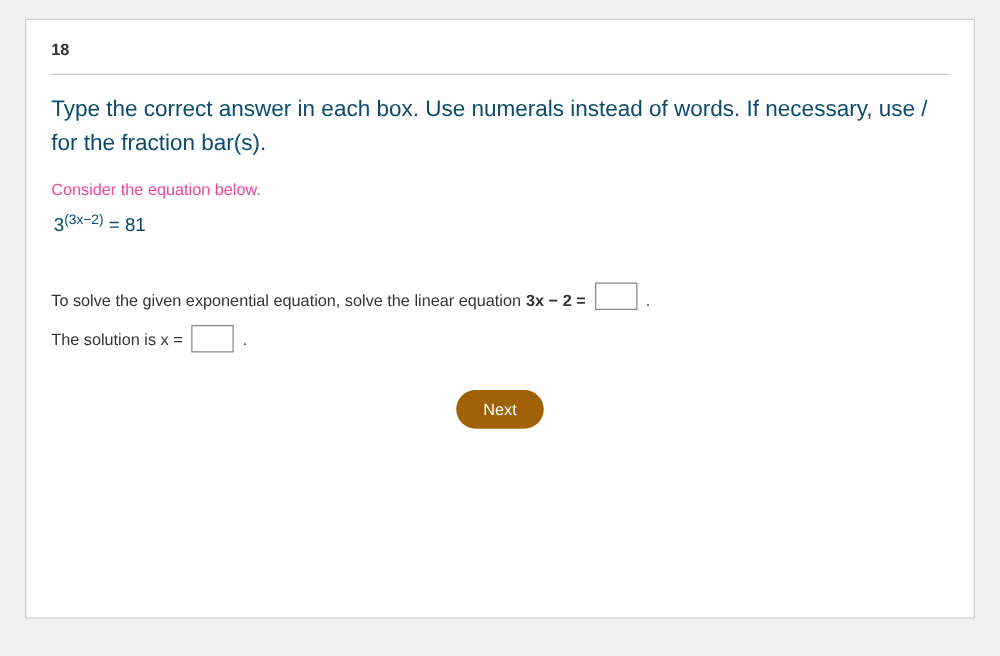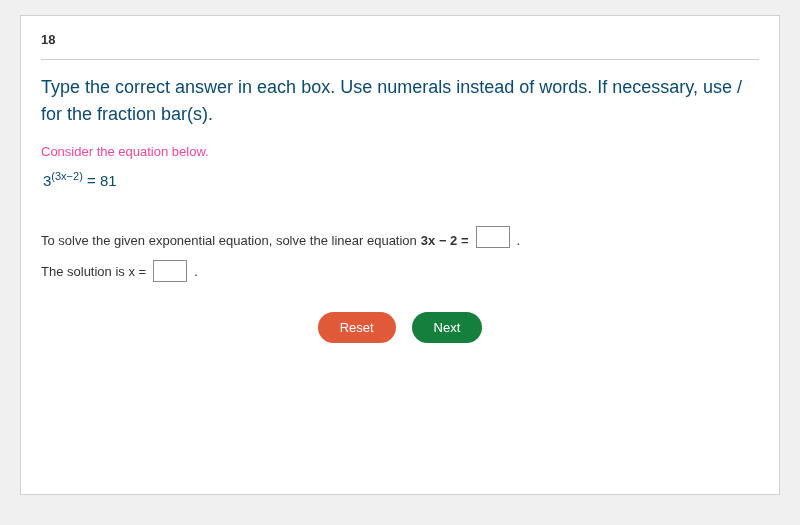--- a/index.html
+++ b/index.html
@@ -112,21 +112,21 @@
       color: #fff;
       border: none;
       border-radius: 20px;
       padding: 8px 22px;
       font-size: 13px;
       cursor: pointer;
       font-weight: 500;
     }
 
     .btn-next {
-      background-color: #15803d;
+      background-color: #a16207;
       color: #fff;
       border: none;
       border-radius: 20px;
       padding: 8px 22px;
       font-size: 13px;
       cursor: pointer;
       font-weight: 500;
     }
 
     .top-divider {
@@ -157,16 +157,15 @@
     <span>.</span>
   </div>
 
   <div class="solution-text">
     <span>The solution is x =</span>
     <input class="answer-box" type="text" maxlength="5" style="">
     <span>.</span>
   </div>
 
   <div class="buttons-row">
-    <button class="btn-reset">Reset</button>
     <button class="btn-next">Next</button>
   </div>
 </div>
 
 </body></html>

